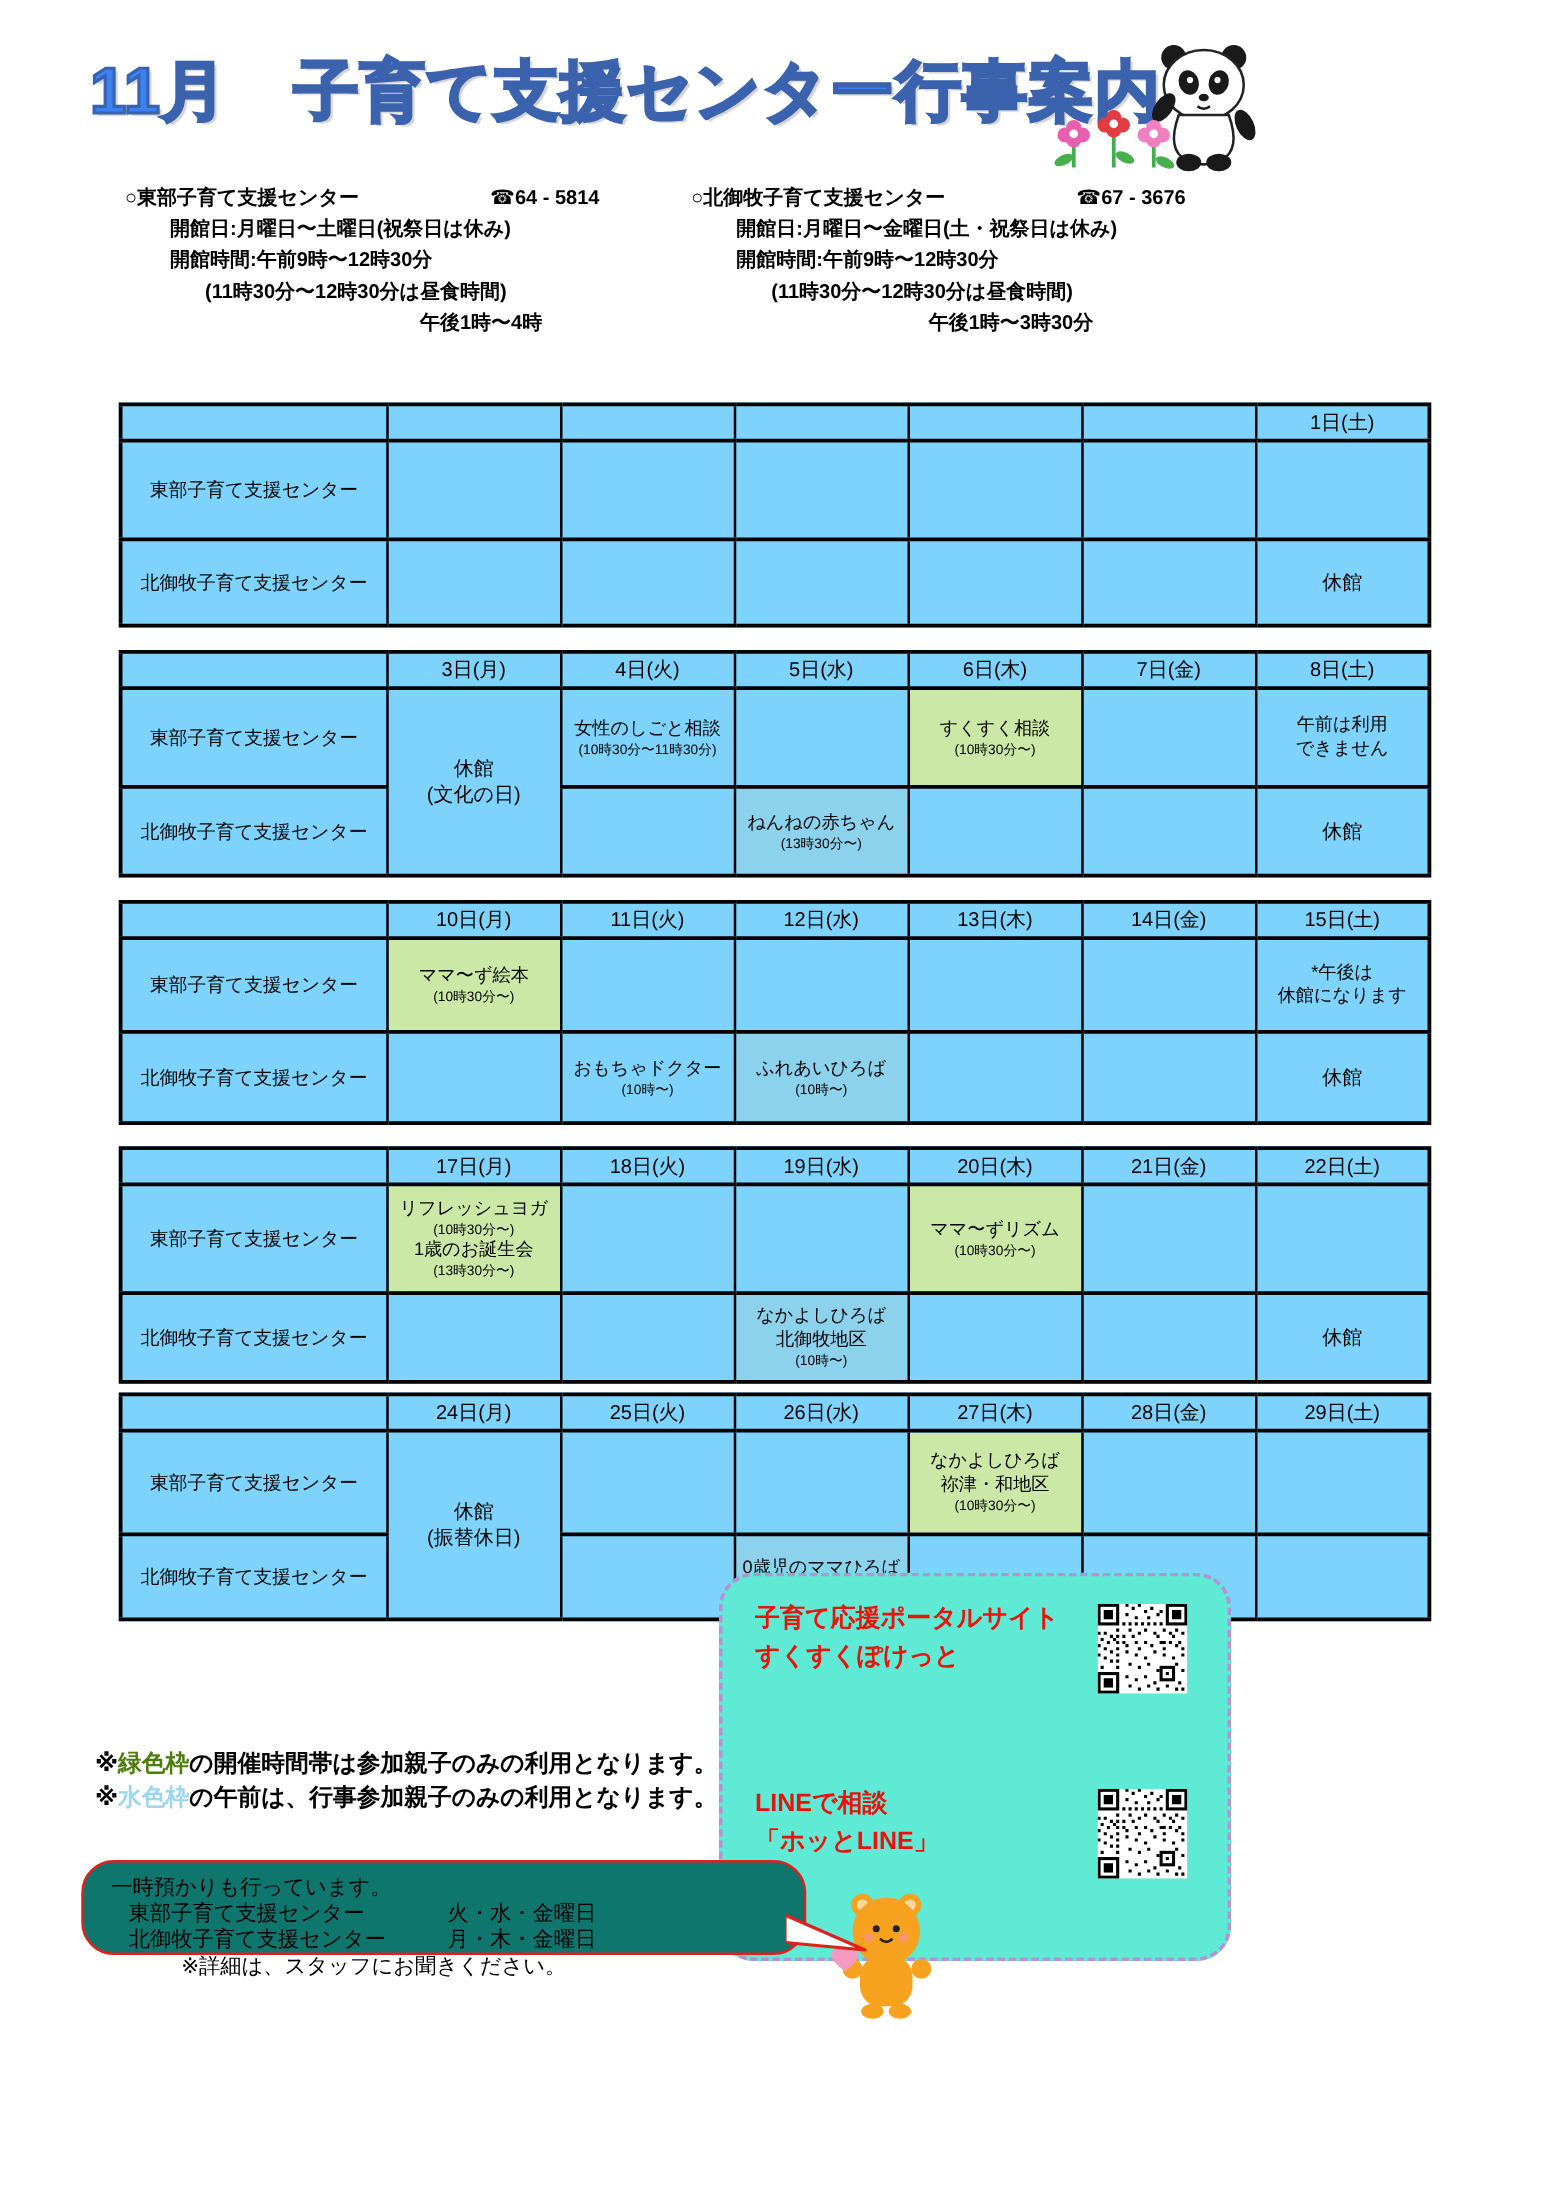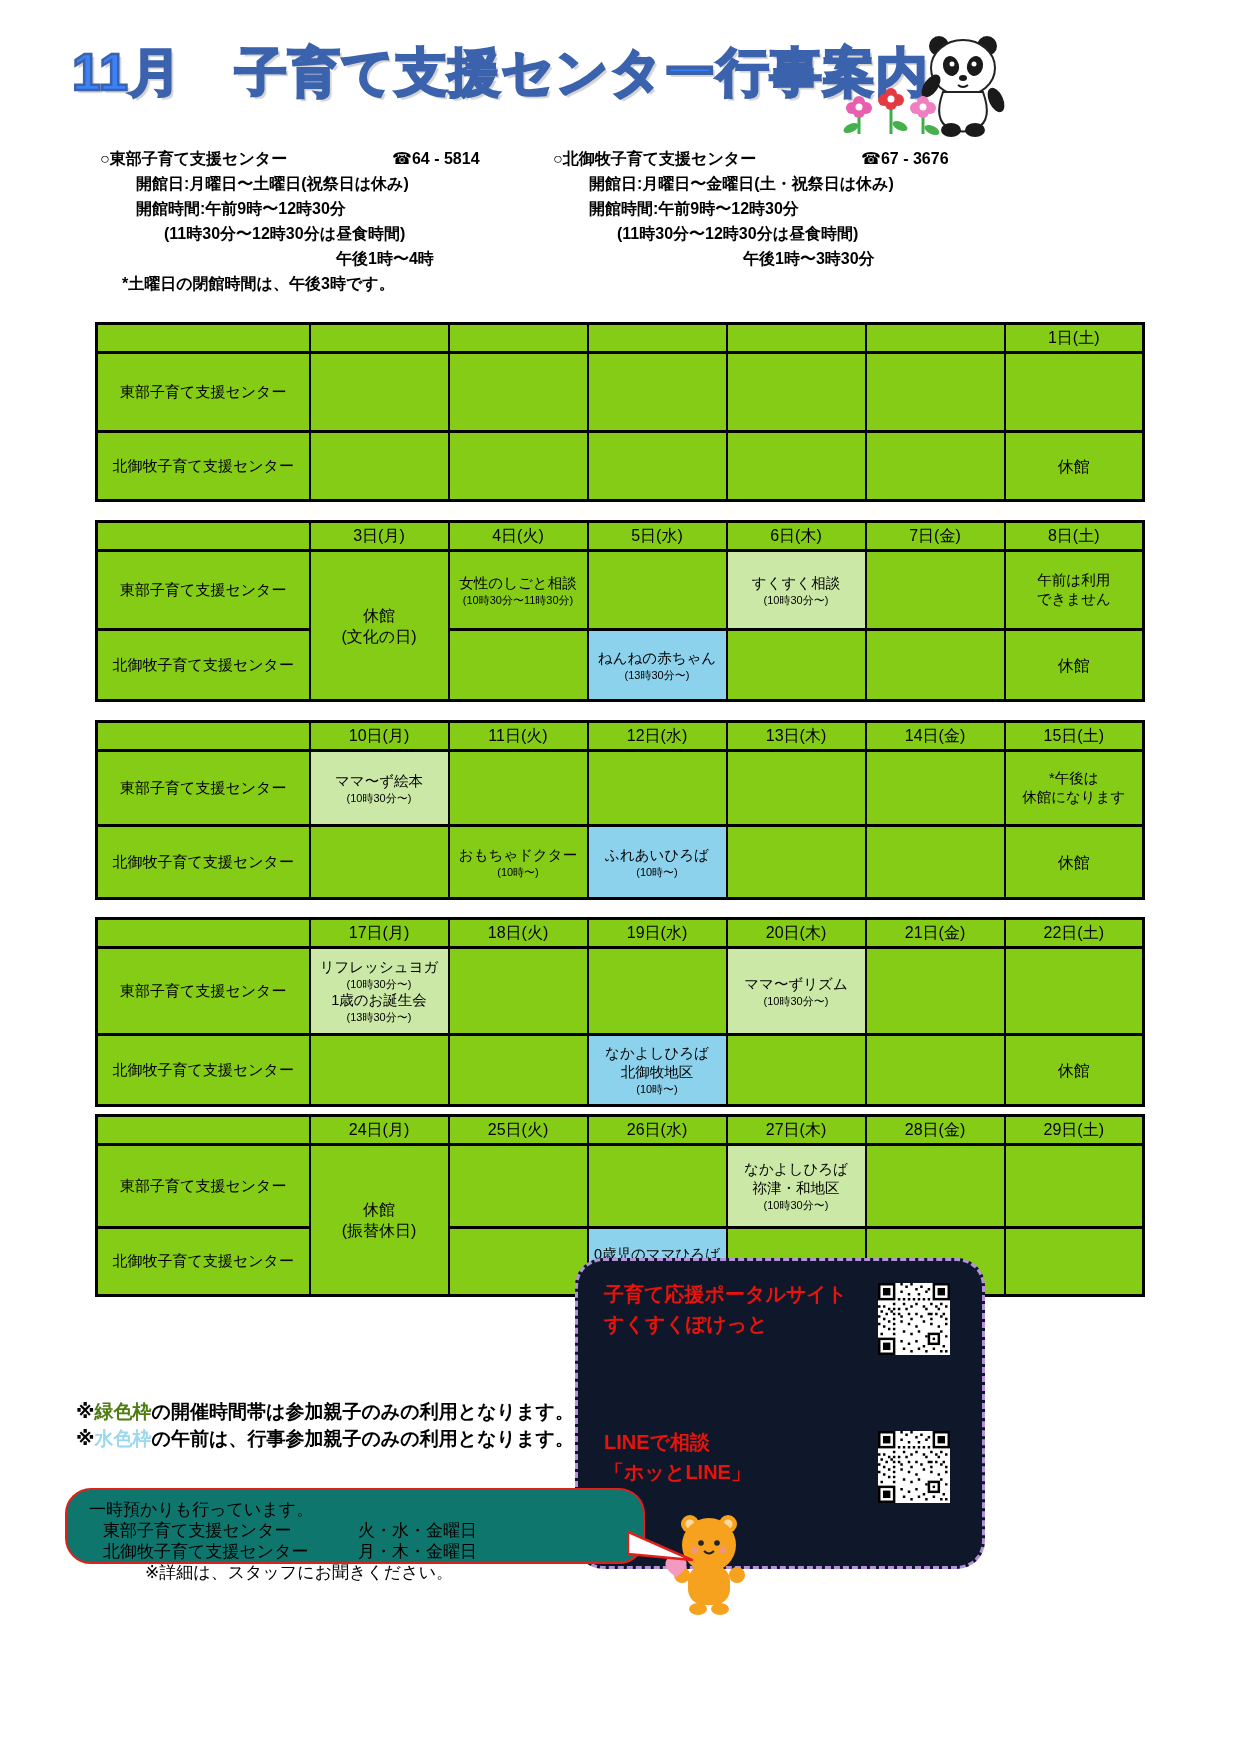--- a/index.html
+++ b/index.html
@@ -19,41 +19,41 @@
   .iname{display:inline-block;}
   .info-left .iname{width:292px;}
   .info-right .iname{width:308px;}
   .ind1{padding-left:36px;}
   .ind2{padding-left:64px;}
   .info-left .ind3{padding-left:236px;}
   .info-right .ind3{padding-left:190px;}
   .inote{padding-left:22px;}
 
   .tables{position:absolute;left:95px;top:322px;}
-  table.cal{border-collapse:collapse;table-layout:fixed;width:1048px;border:3px solid #000;background:#84cc16;}
+  table.cal{border-collapse:collapse;table-layout:fixed;width:1048px;border:3px solid #000;background:#7dd3fc;}
   .cal td{border:2px solid #000;border-top-width:3px;border-bottom-width:3px;
           text-align:center;vertical-align:middle;padding:0 2px;overflow:hidden;}
   .mb18{margin-bottom:18px}.mb17{margin-bottom:17px}.mb7{margin-bottom:7px}
   .cw0{width:213px}.cwd{width:139px}
   .hrow td{height:26px;font-size:16px;}
   tr.r76 td{height:76px}tr.r72 td{height:72px}tr.r70 td{height:70px}
   tr.r68 td{height:68px}tr.r66 td{height:66px}tr.r84 td{height:84px}tr.r80 td{height:80px}tr.r65 td{height:65px}
   .lab{font-size:15px;}
   .ev{font-size:14.5px;line-height:19px;white-space:nowrap;}
   .tm{font-size:11px;line-height:14px;white-space:nowrap;}
   .ku{font-size:16px;line-height:21px;}
   .g{background:#cbe8a6;}
   .b{background:#8dd2ec;}
 
   .notes{position:absolute;left:76px;top:1398px;font-size:19px;font-weight:600;line-height:27px;white-space:nowrap;}
   .ngreen{color:#4d7c0f;}
   .nblue{color:#9bd7ef;}
 
   .portal{position:absolute;left:575px;top:1258px;width:410px;height:311px;border:3.5px dashed #b592d8;
-          border-radius:28px;box-sizing:border-box;background:#0f172a;}
+          border-radius:28px;box-sizing:border-box;background:#5eead4;}
   .pline{position:absolute;left:26px;color:#e8130b;font-size:20px;font-weight:bold;white-space:nowrap;}
   .p1{top:20px}.p2{top:50px}.p3{top:168px}.p4{top:198px}
   .qr{position:absolute;width:72px;height:72px;}
   .qr1{left:300px;top:22px}
   .qr2{left:300px;top:170px}
 
   .bubble{position:absolute;left:65px;top:1488px;width:580px;height:76px;border:2.5px solid #e0201b;
           border-radius:26px;box-sizing:border-box;background:#0f766e;padding:9px 0 0 22px;
           font-size:17px;line-height:21px;white-space:nowrap;z-index:1;}
   .bname{display:inline-block;width:255px;}
@@ -145,21 +145,20 @@
 </svg>
 
 <div class="info info-left">
   <div>
     <span class="iname">○東部子育て支援センター</span><span>☎64 - 5814</span>
   </div>
   <div class="ind1">開館日:月曜日〜土曜日(祝祭日は休み)</div>
   <div class="ind1">開館時間:午前9時〜12時30分</div>
   <div class="ind2">(11時30分〜12時30分は昼食時間)</div>
   <div class="ind3">午後1時〜4時</div>
-  <div class="inote">*土曜日の閉館時間は、午後3時です。</div>
 </div>
 
 <div class="info info-right">
   <div>
     <span class="iname">○北御牧子育て支援センター</span><span>☎67 - 3676</span>
   </div>
   <div class="ind1">開館日:月曜日〜金曜日(土・祝祭日は休み)</div>
   <div class="ind1">開館時間:午前9時〜12時30分</div>
   <div class="ind2">(11時30分〜12時30分は昼食時間)</div>
   <div class="ind3">午後1時〜3時30分</div>

